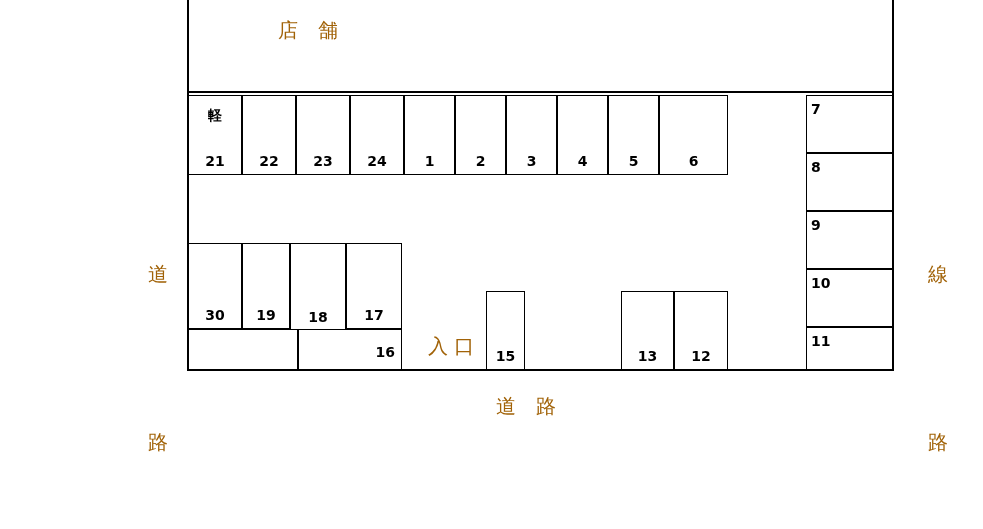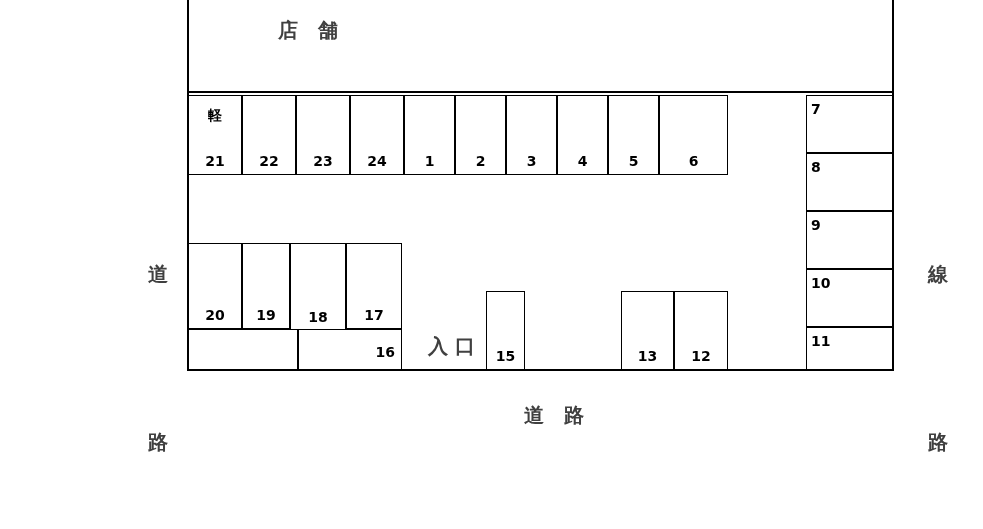--- a/index.html
+++ b/index.html
@@ -48,22 +48,22 @@
     font-size:14px;
     font-weight:bold;
     color:#000;
     line-height:1;
   }
 
   
   .label{
     position:absolute;
     font-size:20px;
-    font-weight:bold;
-    color:#404040;
+    font-weight:normal;
+    color:#a16207;
     line-height:1;
     white-space:pre;
   }
   .label.vert{
     text-align:center;
     line-height:56px;
   }
   .label.vert span{display:block;}
 </style>
 </head>
@@ -82,21 +82,21 @@
   <div class="label vert" style="left:138px;top:134px;width:40px;">
     <span>道</span>
     <span>路</span>
   </div>
 
   <div class="label vert" style="left:918px;top:134px;width:40px;">
     <span>線</span>
     <span>路</span>
   </div>
 
-  <div class="label" style="left:524px;top:396px;margin-top:9px;">道　路</div>
+  <div class="label" style="left:496px;top:396px;">道　路</div>
 
   <div class="label" style="left:428px;top:336px;">入 口</div>
 
   <div class="cell" style="left:188px;top:95px;width:54px;height:80px;">
     <div class="kei">軽</div>
     <div class="num bc">21</div>
   </div>
   <div class="cell" style="left:242px;top:95px;width:54px;height:80px;">
     <div class="num bc">22</div>
   </div>
@@ -135,21 +135,21 @@
     <div class="num tl">9</div>
   </div>
   <div class="cell" style="left:806px;top:269px;width:87px;height:58px;">
     <div class="num tl">10</div>
   </div>
   <div class="cell" style="left:806px;top:327px;width:87px;height:43px;">
     <div class="num tl">11</div>
   </div>
 
   <div class="cell" style="left:188px;top:243px;width:54px;height:86px;">
-    <div class="num bc">20</div>
+    <div class="num bc">30</div>
   </div>
   <div class="cell" style="left:242px;top:243px;width:48px;height:86px;">
     <div class="num bc">19</div>
   </div>
   <div class="cell" style="left:290px;top:243px;width:56px;height:88px;">
     <div class="num bc">18</div>
   </div>
   <div class="cell" style="left:346px;top:243px;width:56px;height:86px;padding-left:20px;">
     <div class="num bc">17</div>
   </div>

